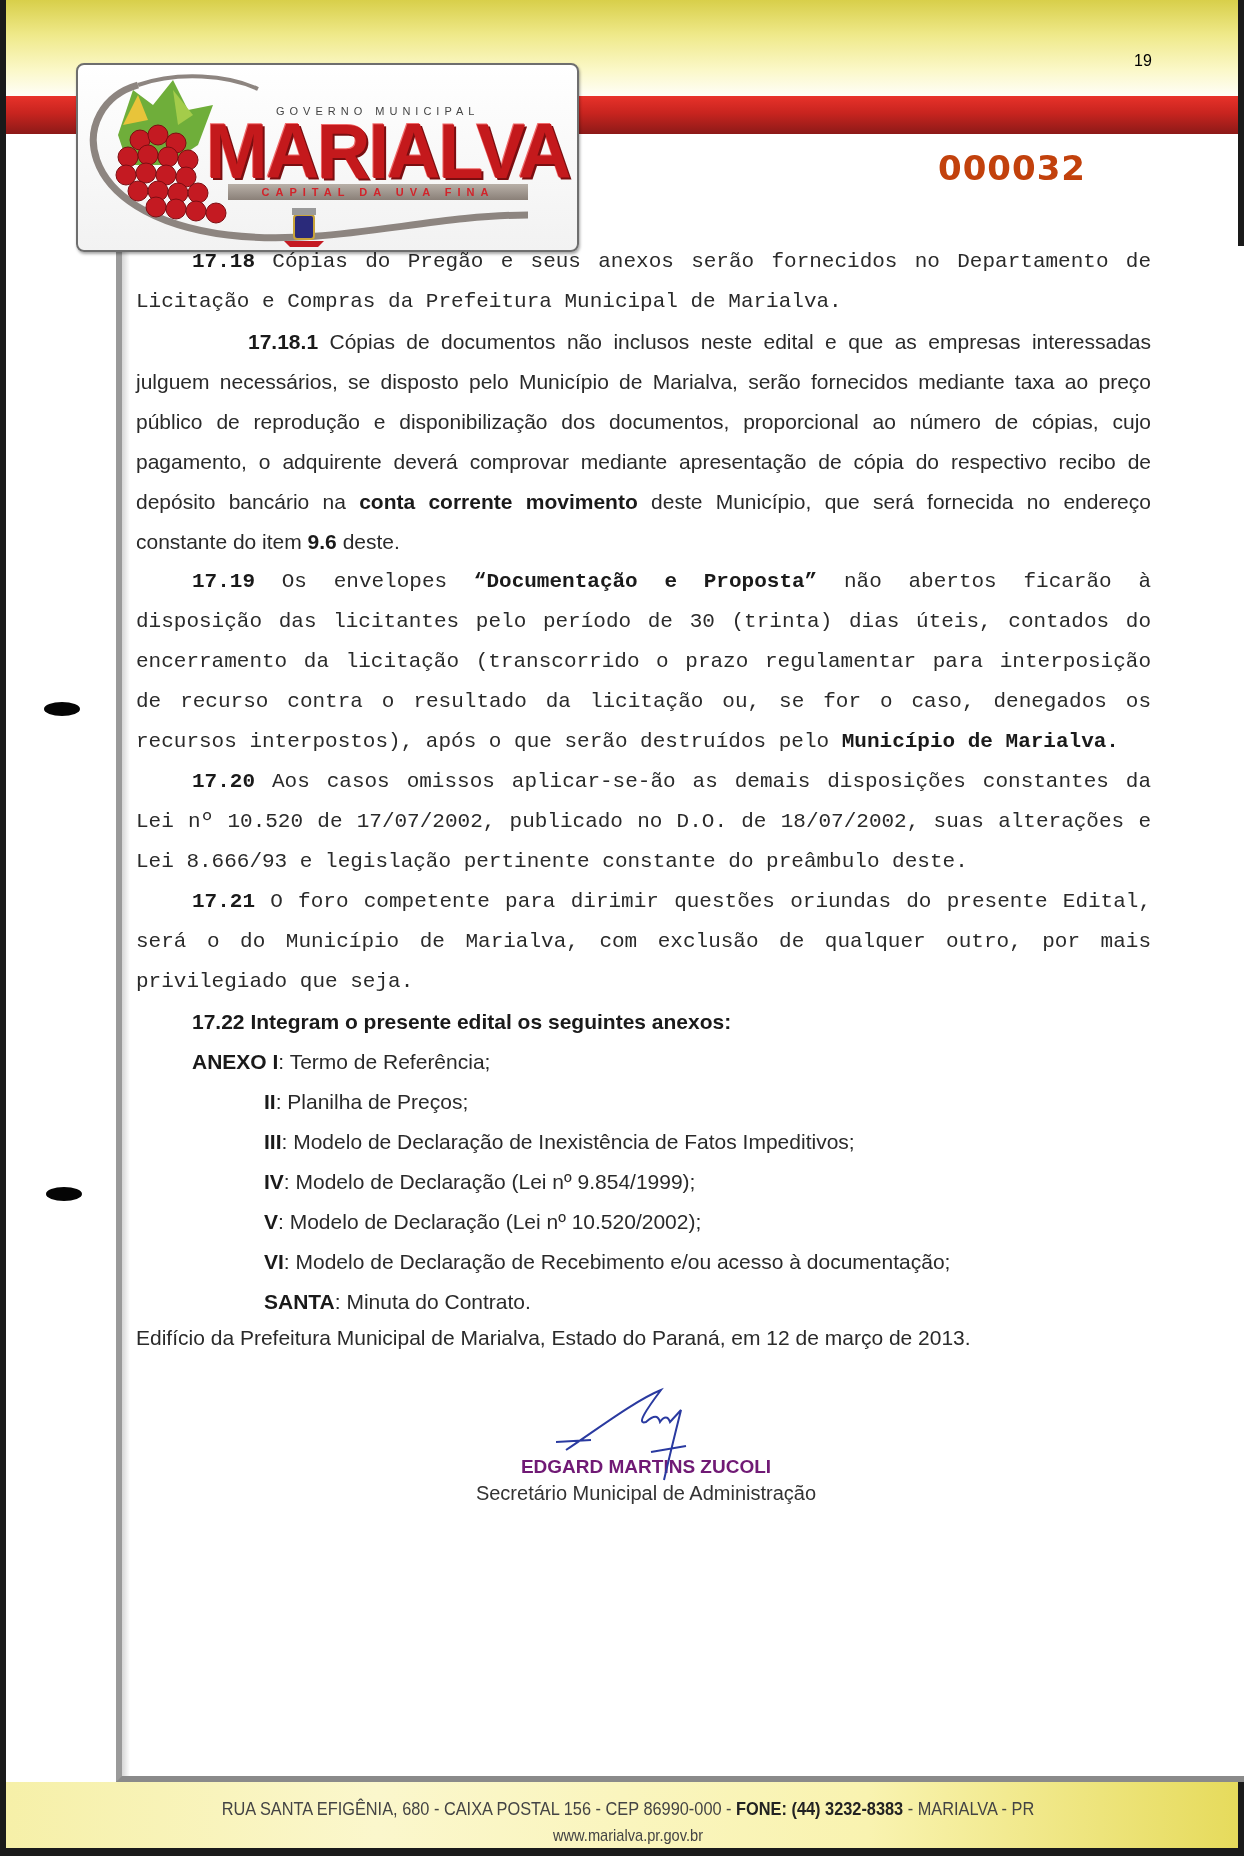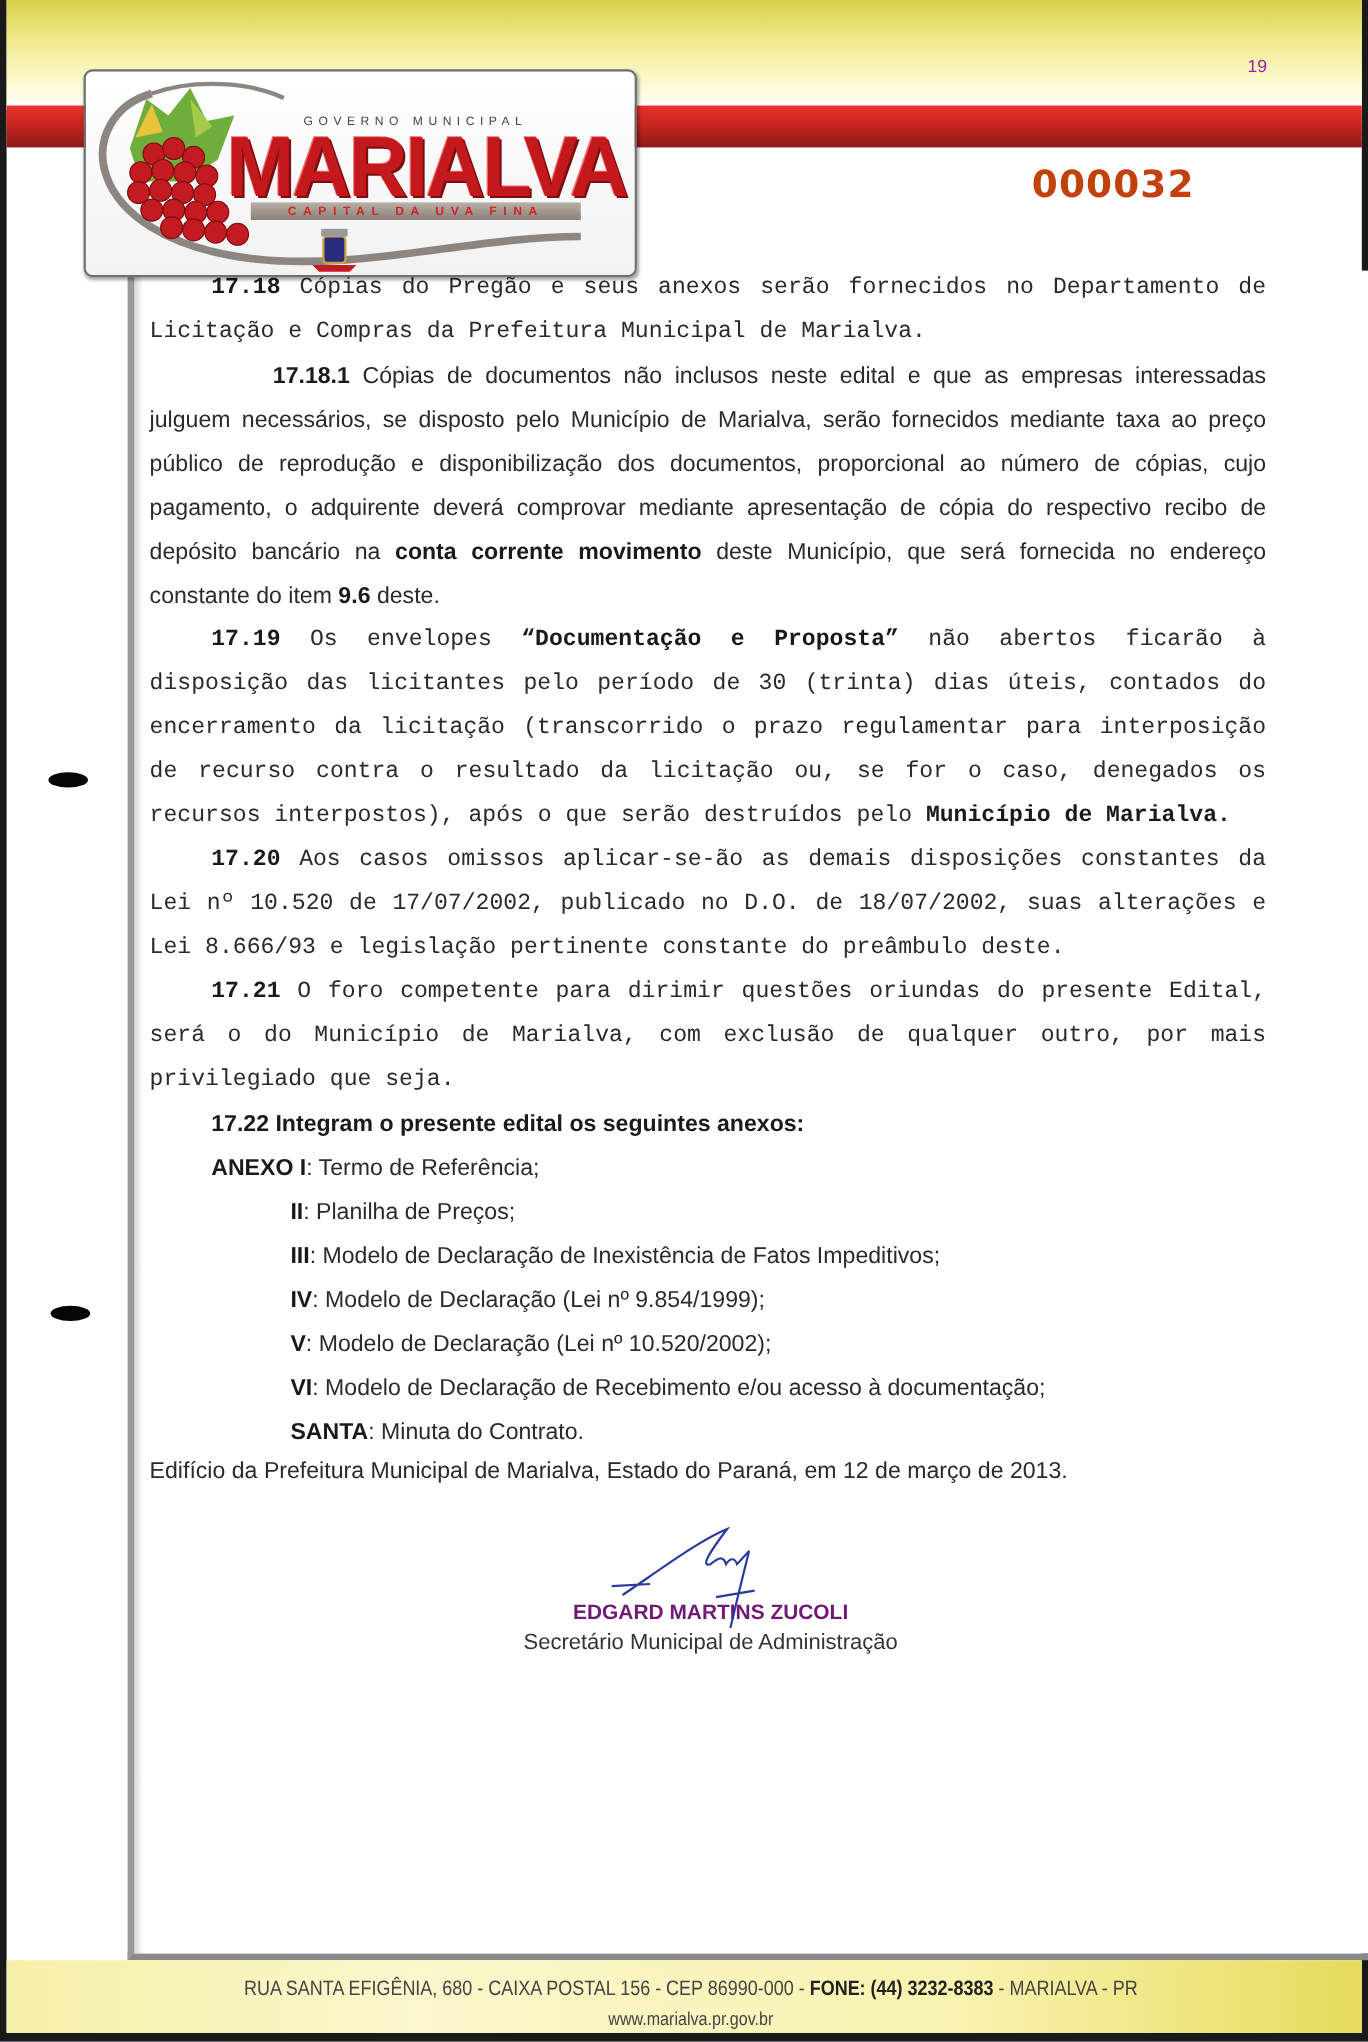--- a/index.html
+++ b/index.html
@@ -14,21 +14,21 @@
   }
   .top-band {
     position:absolute; left:0; top:0; width:100%; height:100px;
     background:linear-gradient(to bottom, #d8cf4a 0%, #efe98a 35%, #fbf8c8 70%, #ffffff 100%);
   }
   .red-band {
     position:absolute; left:0; top:96px; width:100%; height:38px;
     background:linear-gradient(to bottom, #e8322a 0%, #c8241f 45%, #8c1a18 100%);
   }
   .page-number {
-    position:absolute; left:1128px; top:52px; font-size:16px; color:#a21caf;
+    position:absolute; left:1128px; top:52px; font-size:16px; color:#000000;
   }
   .doc-number {
     position:absolute; left:932px; top:148px; font-size:34px; font-weight:bold; color:#c2410c;
     letter-spacing:1px; font-family:"DejaVu Sans", sans-serif;
   }
   .logo-box {
     position:absolute; left:70px; top:63px; width:466px; height:185px;
     background:linear-gradient(to bottom, #ffffff, #f2f2f2);
     border:2px solid #6e6e6e; border-radius:8px;
     box-shadow:1px 2px 3px rgba(0,0,0,0.35);

